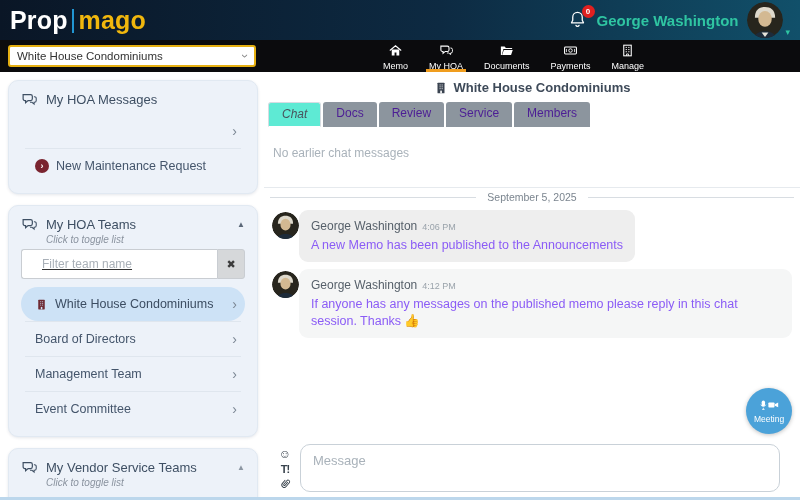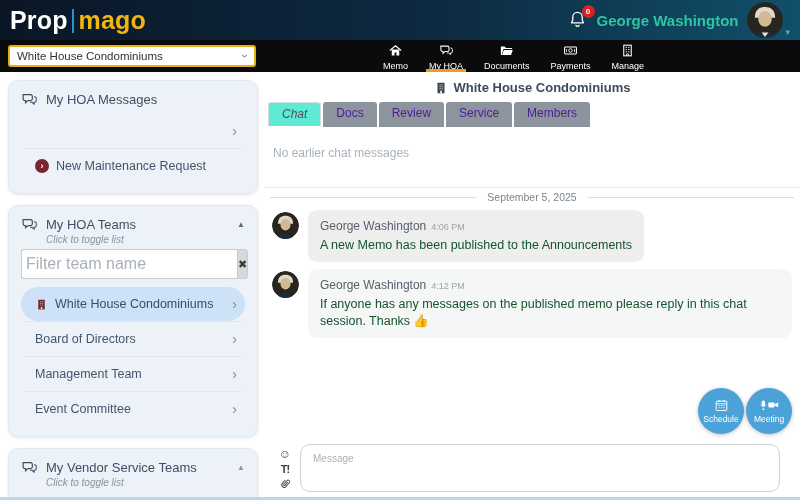--- a/index.html
+++ b/index.html
@@ -44,21 +44,21 @@
   .subtitle { font-style:italic; font-size:10px; color:#8a939f; margin:1px 0 4px 25px; }
   .side-item { display:flex; align-items:center; font-size:12.5px; color:#44556b; height:34px;
                padding:0 8px 0 14px; cursor:pointer; }
   .side-item .chev { margin-left:auto; color:#7c8794; font-size:14px; }
   .divider { height:1px; background:#dfe6ee; margin:0 4px; }
   .maintenance-icon { width:14px; height:14px; border-radius:50%; background:#7a2430; color:#fff; font-size:9px;
                       display:flex; align-items:center; justify-content:center; margin-right:7px; flex:none;
                       font-weight:700; }
   .filter-row { display:flex; margin:4px 0 8px; }
   .filter-input { flex:1; height:30px; border:1px solid #c9cdd2; border-right:none; border-radius:3px 0 0 3px;
-                  padding:0 4px; font-size:16px; color:#333; background:#fff; outline:none; }
+                  padding:0 20px; font-size:12px; color:#333; background:#fff; outline:none;text-decoration:underline; }
   .filter-input::placeholder { color:#a9b0b8; }
   .filter-clear { width:31px; height:30px; background:#d6d8da; border:1px solid #c9cdd2;
                   border-radius:0 3px 3px 0; color:#3c3c3c; font-size:11px; display:flex;
                   align-items:center; justify-content:center; cursor:pointer; }
   .team-item.active { background:#cde2f6; border-radius:17px; color:#3c4d62; }
   .building-icon-s { color:#6e2a33; margin-right:7px; display:flex; }
   .building-icon-s svg { width:13px; height:13px; }
 
   
   .main { position:absolute; left:264px; top:72px; right:0; bottom:3px; background:#fff; }
@@ -66,45 +66,45 @@
                 align-items:center; gap:6px; font-size:13px; font-weight:700; color:#3e4a59; }
   .main-title svg { width:14px; height:14px; color:#3a4350; }
   .tabs { position:absolute; top:30px; left:4px; display:flex; gap:2px; }
   .tab { padding:4px 13px 5px; font-size:12px; border-radius:3px 3px 0 0; background:#8c959e; color:#4c1d95; cursor:pointer; }
   .tab.active { background:#5eead4; color:#49525c; border:1px solid #d6dce2; border-bottom:1px solid #fff;font-style:italic; }
   .chat-note { position:absolute; top:74px; left:9px; color:#a9b2ba; font-size:12px; }
   .top-line { position:absolute; top:115px; left:0; right:0; height:1px; background:#e6eaee; }
   .date-divider { position:absolute; top:119px; left:6px; right:6px; display:flex; align-items:center;
                   gap:11px; font-size:10.5px; color:#7b858f; }
   .date-divider .line { flex:1; height:1px; background:#d8dde2; }
-  .message { position:absolute; left:8px; right:8px; display:flex; gap:9px; }
+  .message { position:absolute; left:8px; right:8px; display:flex; }
   .message.m1 { top:138px; }
   .message.m2 { top:197px; }
   .msg-avatar { width:27px; height:27px; border-radius:50%; overflow:hidden; flex:none; margin-top:2px; }
   .bubble { background:#eeeeee; border-radius:9px; padding:6px 12px 8px; max-width:440px; }
   .bubble.light { background:#f5f6f6; max-width:495px; }
   .msg-author { font-size:12px; color:#555f69; }
   .msg-time { font-size:9px; color:#9aa3ab; margin-left:5px; }
-  .msg-text { font-size:12.5px; color:#14532d; margin-top:3px; line-height:1.35; }
+  .msg-text { font-size:12.5px; color:#8b5cf6; margin-top:3px; line-height:1.35; }
 
   .action-btns { position:absolute; right:8px; top:316px; display:flex; gap:2px; }
   .action-btn { width:46px; height:46px; border-radius:50%; background:#4ba2d9; color:#fff; border:none;
                 display:flex; flex-direction:column; align-items:center; justify-content:center;
                 box-shadow:0 1px 4px rgba(0,0,0,.25); cursor:pointer; gap:1px; }
   .action-btn svg { width:19px; height:15px; }
   .action-label { font-size:8.5px; font-family:inherit; }
 
   .composer { position:absolute; left:13px; right:20px; top:372px; display:flex; gap:7px; }
   .composer-icons { display:flex; flex-direction:column; align-items:center; gap:2px; color:#39434d;
                     font-size:12px; padding-top:4px; width:16px; }
   .composer-icons .ci { cursor:pointer; line-height:1.1; }
   .fmt { font-weight:700; font-size:11px; letter-spacing:-1px; }
   .clip svg { width:13px; height:13px; transform:rotate(40deg); }
   .msg-input { flex:1; height:48px; border:1px solid #c9d1d8; border-radius:10px; resize:none;
-               padding:8px 12px; font-size:10px; font-family:inherit; color:#333; outline:none; }
+               padding:8px 12px; font-size:13px; font-family:inherit; color:#333; outline:none; }
   .msg-input::placeholder { color:#a9b2ba; }
 
   .bottom-bar { position:absolute; left:0; right:0; bottom:0; height:3px; background:#bcd7ec; }
 </style>
 </head>
 <body>
 
 <div class="app">
 
   <div class="topbar">
@@ -315,29 +315,20 @@
       <div class="bubble light">
         <div>
           <span class="msg-author">George Washington</span><span class="msg-time">4:12 PM</span>
         </div>
         <div class="msg-text">If anyone has any messages on the published memo please reply in this chat session. Thanks 👍</div>
       </div>
     </div>
 
     <div class="action-btns">
       <button class="action-btn">
-        <svg viewBox="0 0 24 24">
-            <rect x="3.5" y="5" width="17" height="15" rx="1.5" fill="none" stroke="#fff" stroke-width="1.6"></rect>
-            <path d="M3.5 9.3h17" stroke="#fff" stroke-width="1.3"></path>
-            <path d="M8 3v3.5M16 3v3.5" stroke="#fff" stroke-width="1.6"></path>
-            <path d="M7 12.2h2.2M11 12.2h2.2M15 12.2h2.2M7 15.6h2.2M11 15.6h2.2M15 15.6h2.2" stroke="#fff" stroke-width="1.5"></path>
-          </svg>
-        <span class="action-label">Schedule</span>
-      </button>
-      <button class="action-btn">
         <svg viewBox="0 0 34 20">
             <rect x="3" y="1" width="6" height="10.5" rx="3" fill="#fff"></rect>
             <path d="M1.5 8.5a4.8 4.8 0 0 0 9 0" stroke="#fff" fill="none" stroke-width="1.4"></path>
             <path d="M6 14v3M3.8 17h4.4" stroke="#fff" stroke-width="1.4"></path>
             <rect x="15" y="4.5" width="11" height="9" rx="1.5" fill="#fff"></rect>
             <path d="M26.5 7.8l6-3v8.5l-6-3z" fill="#fff"></path>
           </svg>
         <span class="action-label">Meeting</span>
       </button>
     </div>

